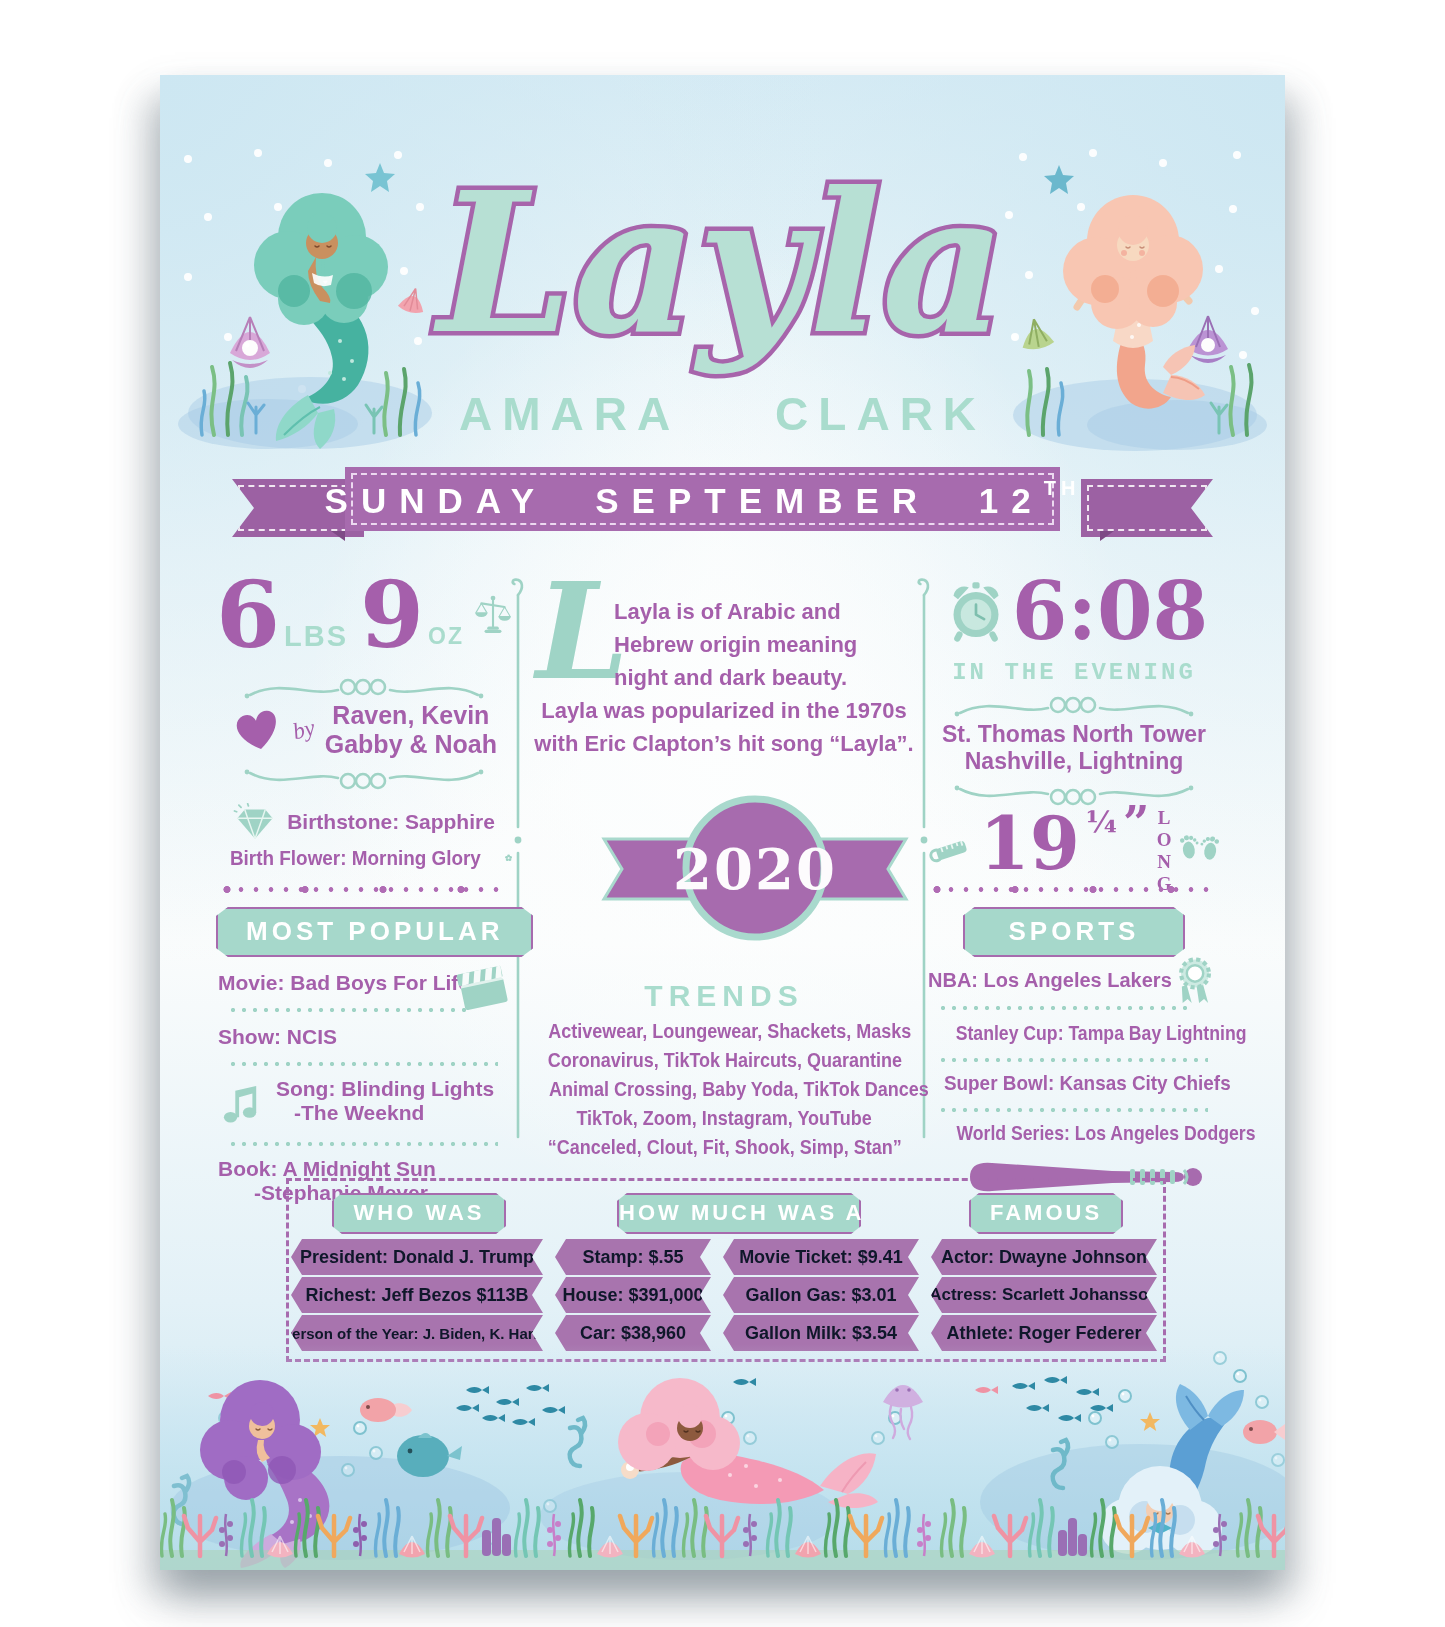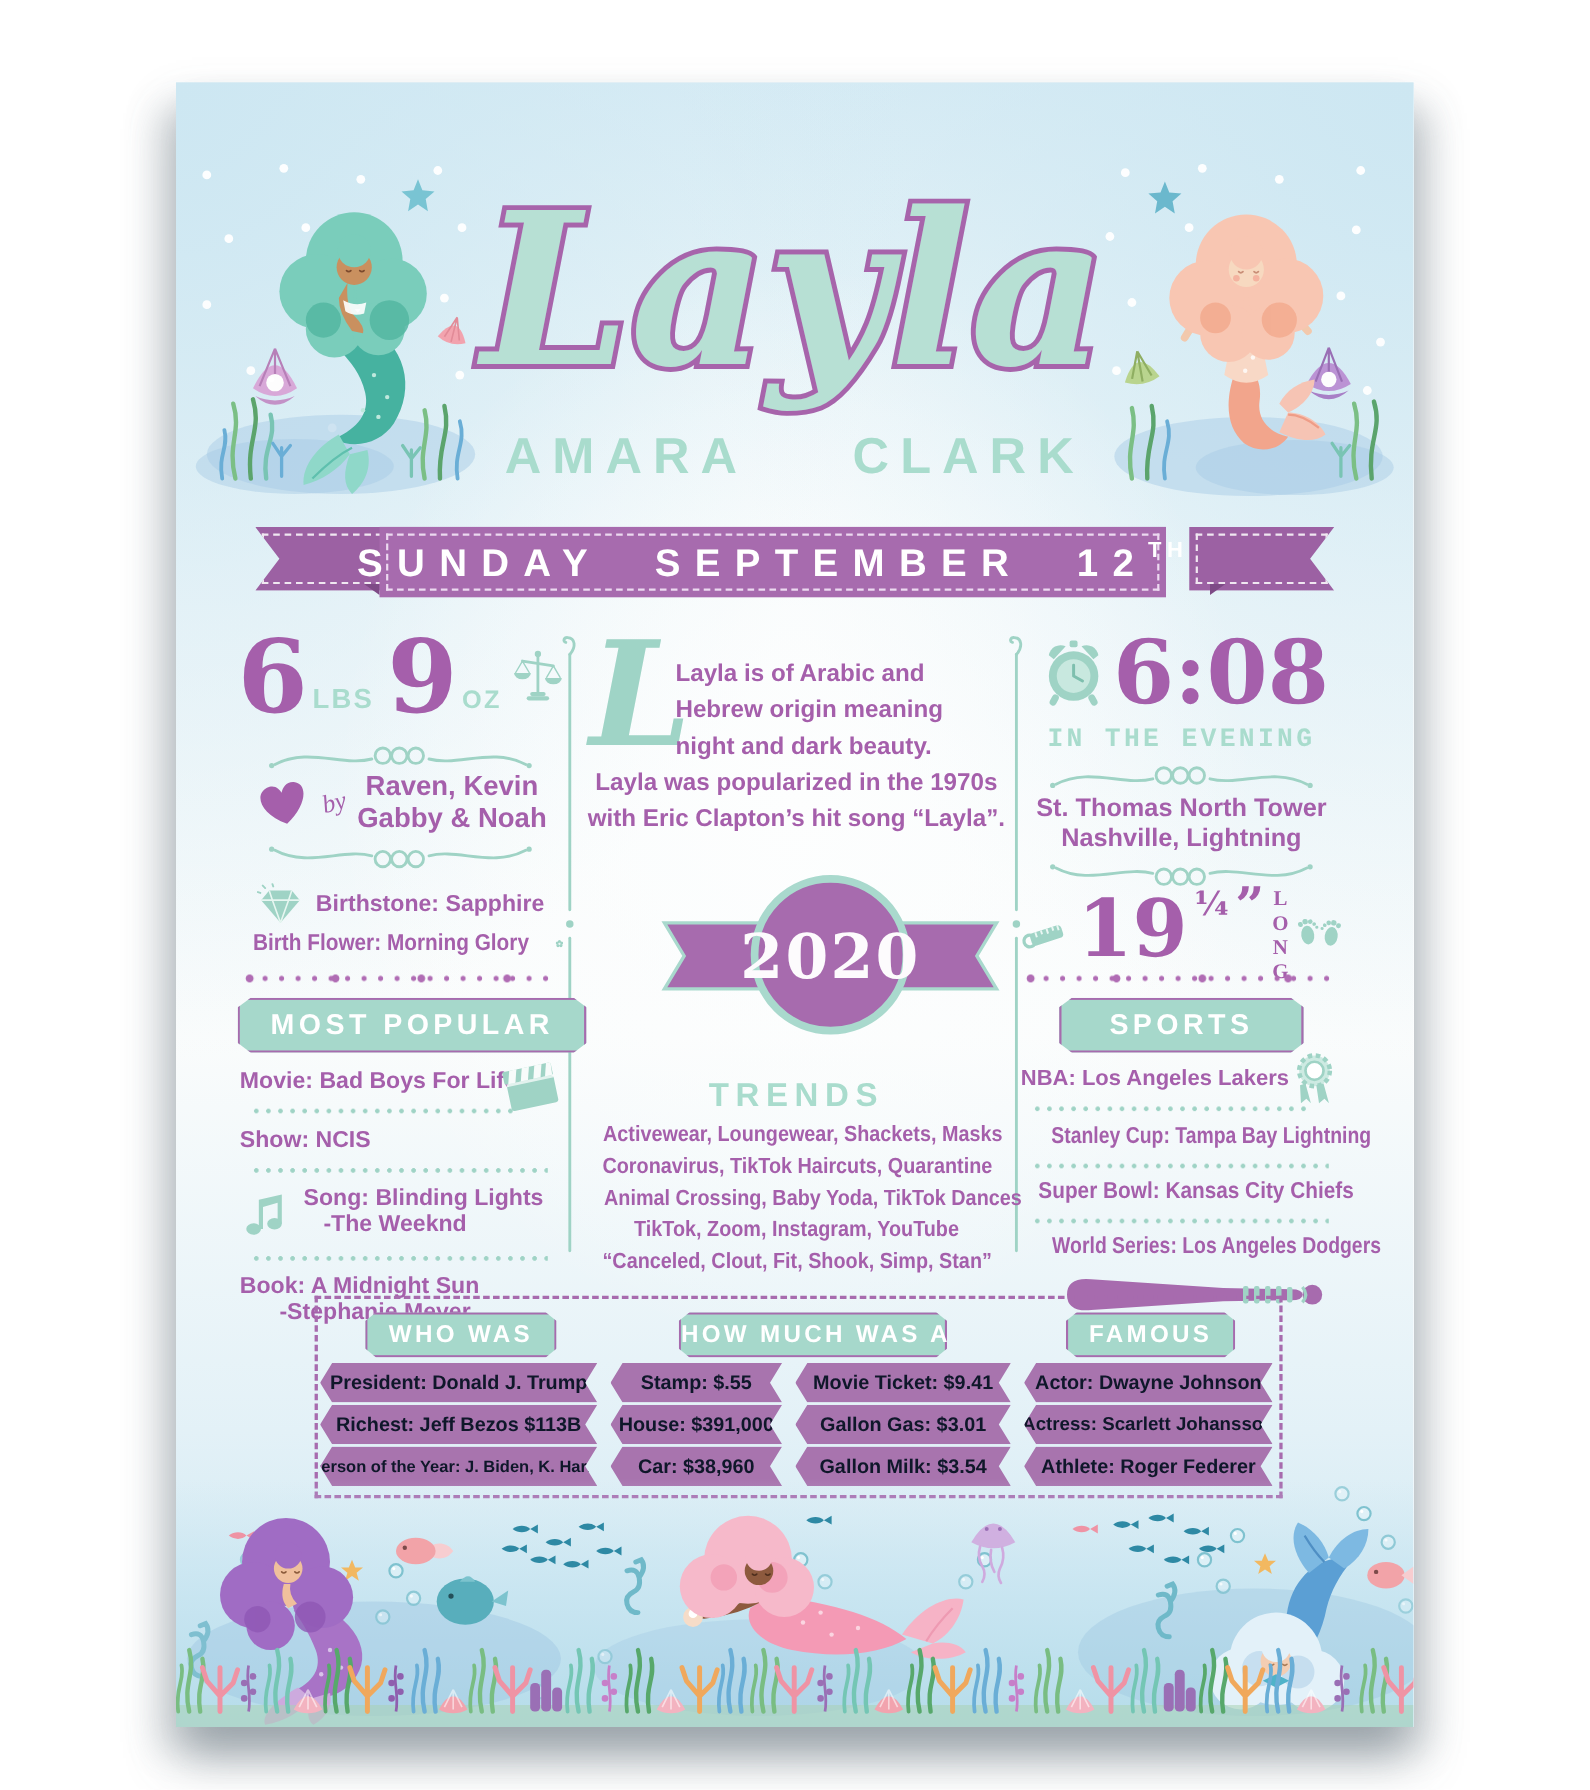--- a/index.html
+++ b/index.html
@@ -18,21 +18,21 @@
   .title-svg{position:absolute;left:262px;top:46px;width:600px;height:292px;}
   .subname-row{position:absolute;left:0;top:312px;width:100%;display:flex;justify-content:center;gap:95px;}
   .subname{color:#a9dccd;font-weight:700;font-size:46px;letter-spacing:10px;}
   
   .banner-wrap{position:absolute;left:72px;top:388px;width:981px;height:84px;}
   .tail{position:absolute;top:16px;width:132px;height:58px;background:#9c61a3;}
   .tail-left{left:0;clip-path:polygon(0 0,100% 0,100% 100%,0 100%,22px 50%);}
   .tail-right{right:0;clip-path:polygon(0 0,100% 0,calc(100% - 22px) 50%,100% 100%,0 100%);}
   .tail-inner{position:absolute;inset:6px;border:2px dashed rgba(255,255,255,.85);}
   .banner-main{position:absolute;left:113px;top:4px;width:715px;height:64px;background:#a76bae;
-    display:flex;align-items:center;justify-content:center;margin-top:12px;}
+    display:flex;align-items:center;justify-content:center;}
   .banner-dash{position:absolute;inset:6px;border:2px dashed #ecd9f0;}
   .banner-text{position:relative;color:#fff;font-weight:700;font-size:35px;letter-spacing:13px;word-spacing:26px;white-space:nowrap;}
   .banner-sup{font-size:20px;vertical-align:18px;letter-spacing:5px;}
   .fold{position:absolute;width:0;height:0;border-style:solid;}
   .fold-l{left:99px;top:68px;border-width:0 14px 10px 0;border-color:transparent #7e4a86 transparent transparent;}
   .fold-r{right:99px;top:68px;border-width:0 0 10px 14px;border-color:transparent transparent transparent #7e4a86;}
   
   .col{position:absolute;top:480px;height:645px;}
   .col-left{left:56px;width:296px;}
   .col-center{left:368px;width:392px;text-align:center;}
@@ -271,21 +271,21 @@
       <path d="M8 18 C14 11 13 3 6 2.6 C2.4 2.4 1.6 6 4.4 7"></path>
       <path d="M8 18 V250"></path>
         <path d="M8 276 V560"></path>
     </g>
     <circle cx="8" cy="263" r="3.4" fill="#9fd3c5"></circle>
   </svg>
 
   <div class="col col-left">
     <div class="row w-row" style="top:14px">
       <span class="bignum" style="font-size:92px;line-height:92px">6</span>
-      <span class="mintcap" style="font-size:25px;margin-top:42px;letter-spacing:2px">LBS</span>
+      <span class="mintcap" style="font-size:29px;margin-top:42px;letter-spacing:2px">LBS</span>
       <span class="bignum" style="font-size:92px;line-height:92px;margin-left:8px">9</span>
       <span class="mintcap" style="font-size:23px;margin-top:42px;letter-spacing:2px">OZ</span>
       <svg width="62" height="74" viewBox="0 0 72 84" style="margin-left:6px">
         <g stroke="#9fd3c5" stroke-width="4" fill="none" stroke-linecap="round">
           <path d="M36 12 V64"></path>
             <path d="M14 20 L58 27"></path>
         </g>
         <circle cx="36" cy="10" r="4.5" fill="#9fd3c5"></circle>
         <g stroke="#9fd3c5" stroke-width="2" fill="none">
           <path d="M14 20 L4 37 M14 20 L24 37 M58 27 L48 44 M58 27 L68 44"></path>

